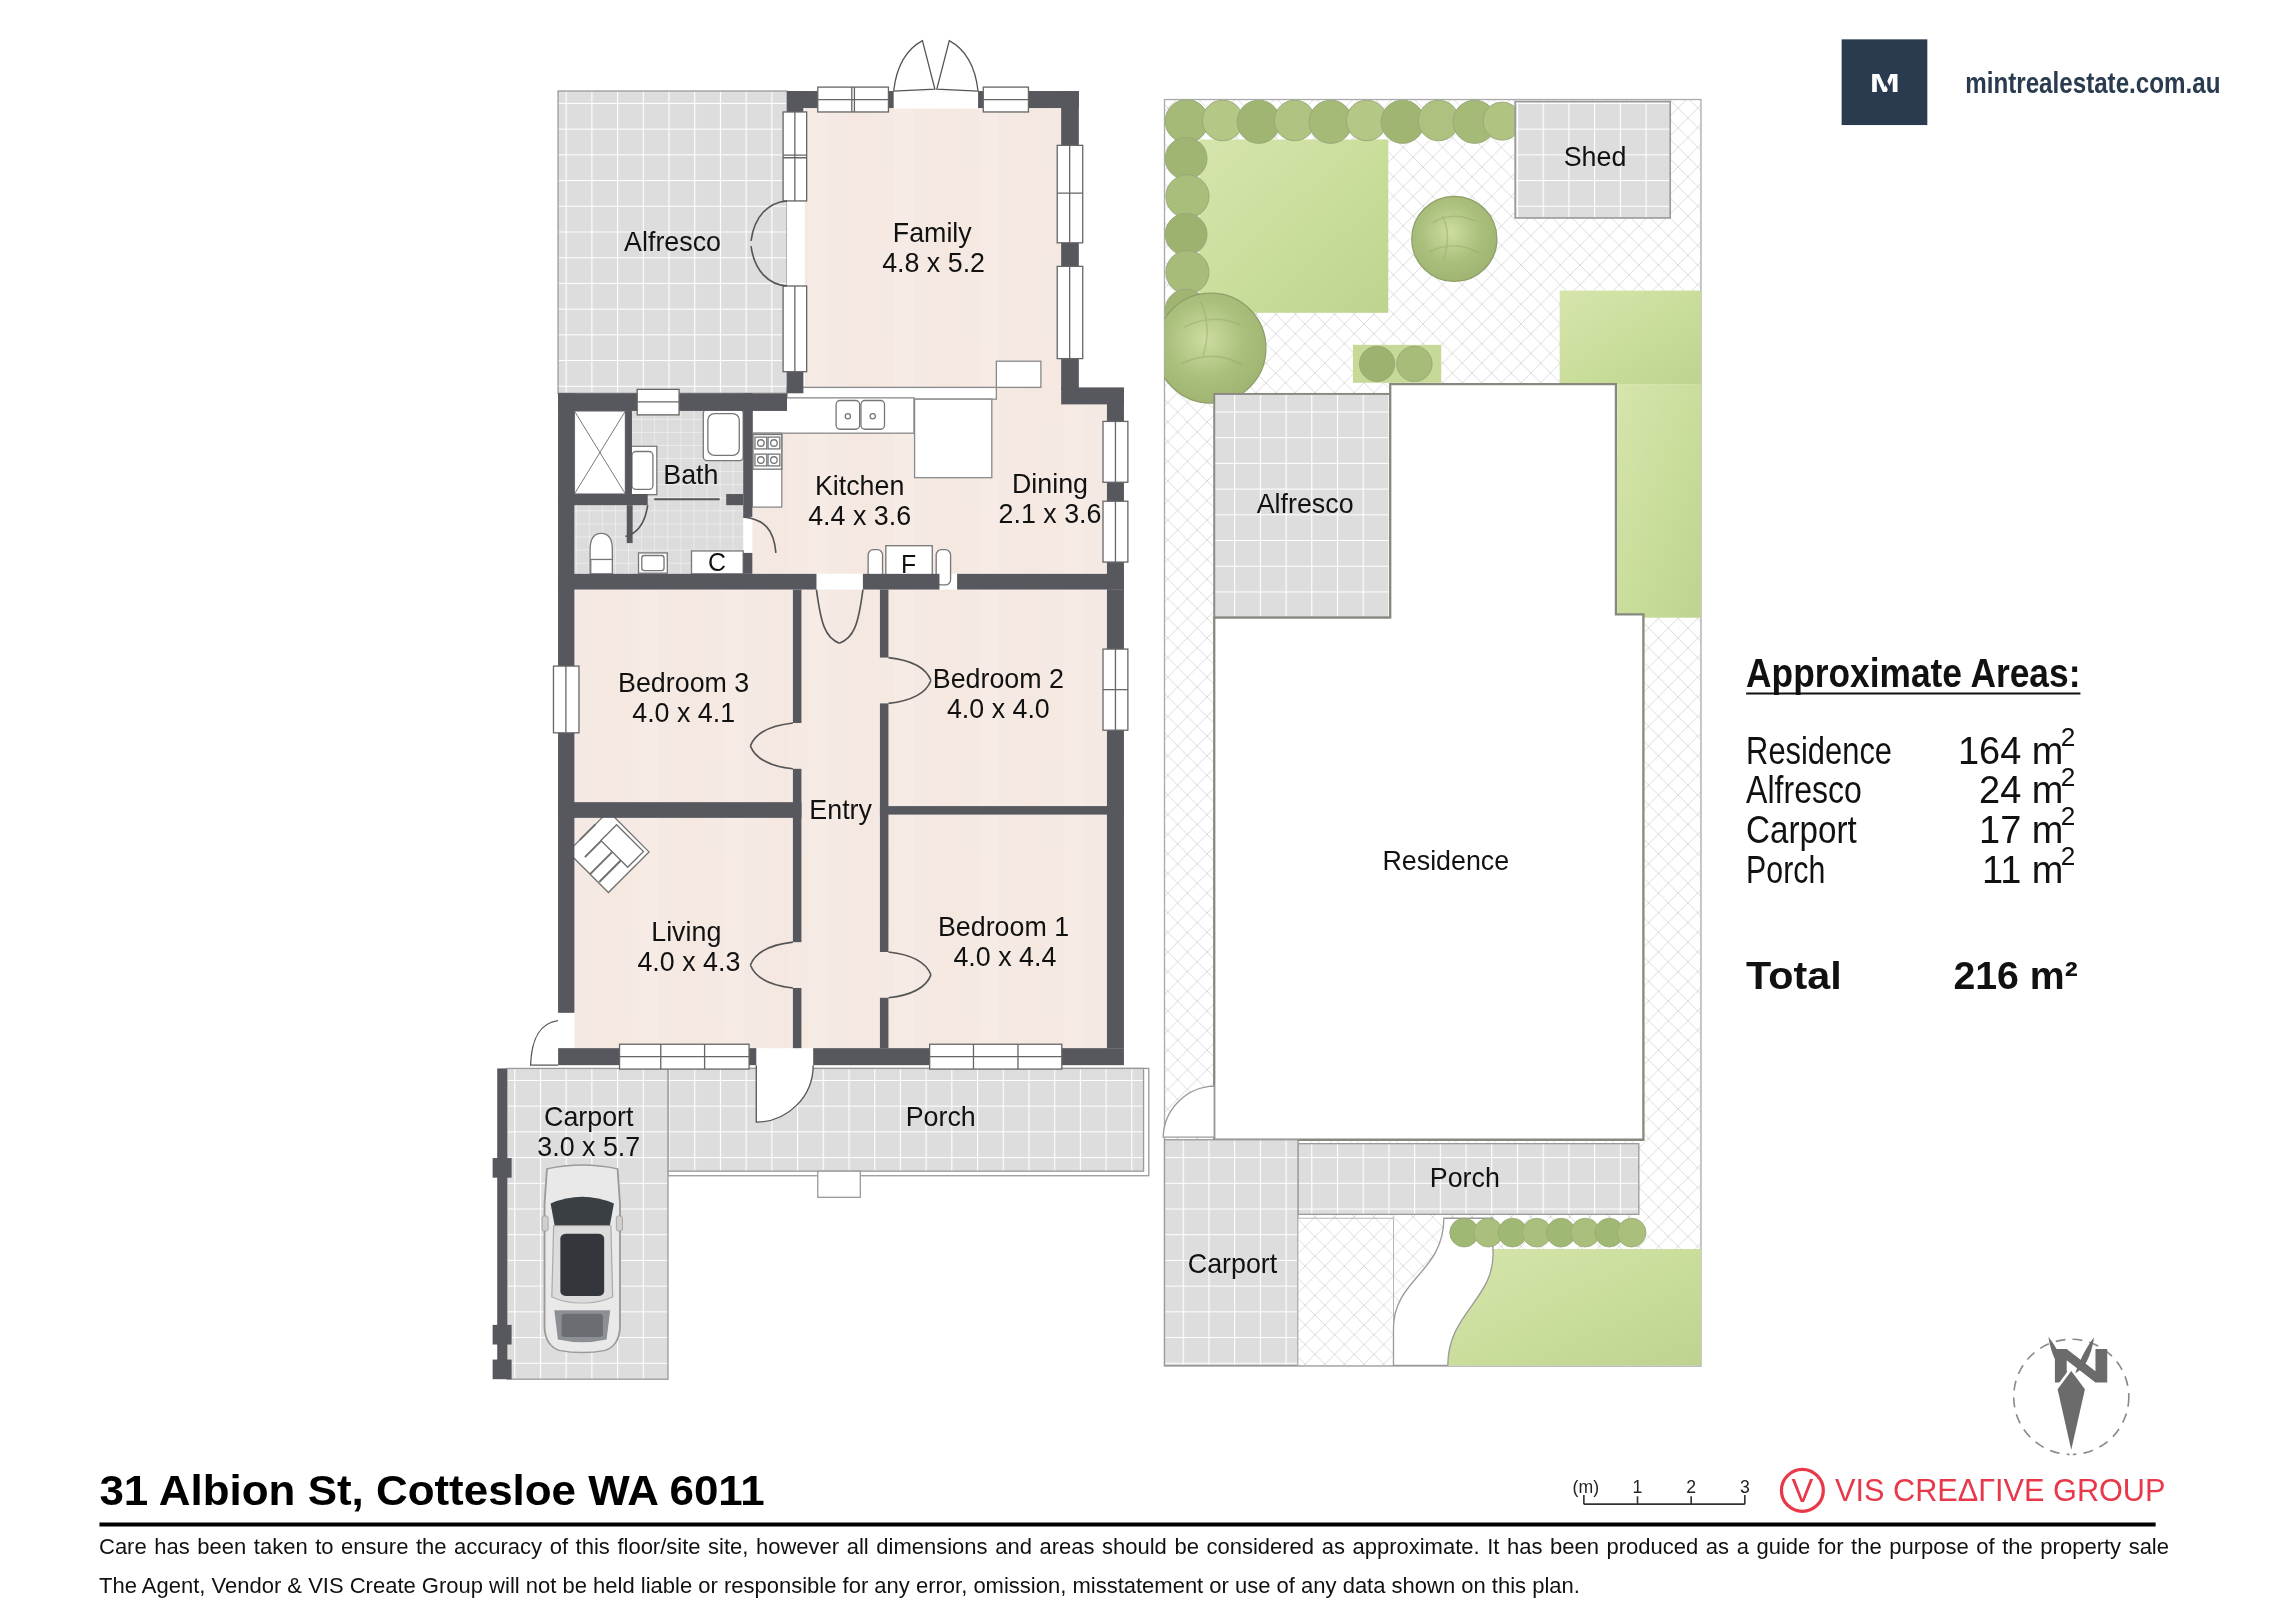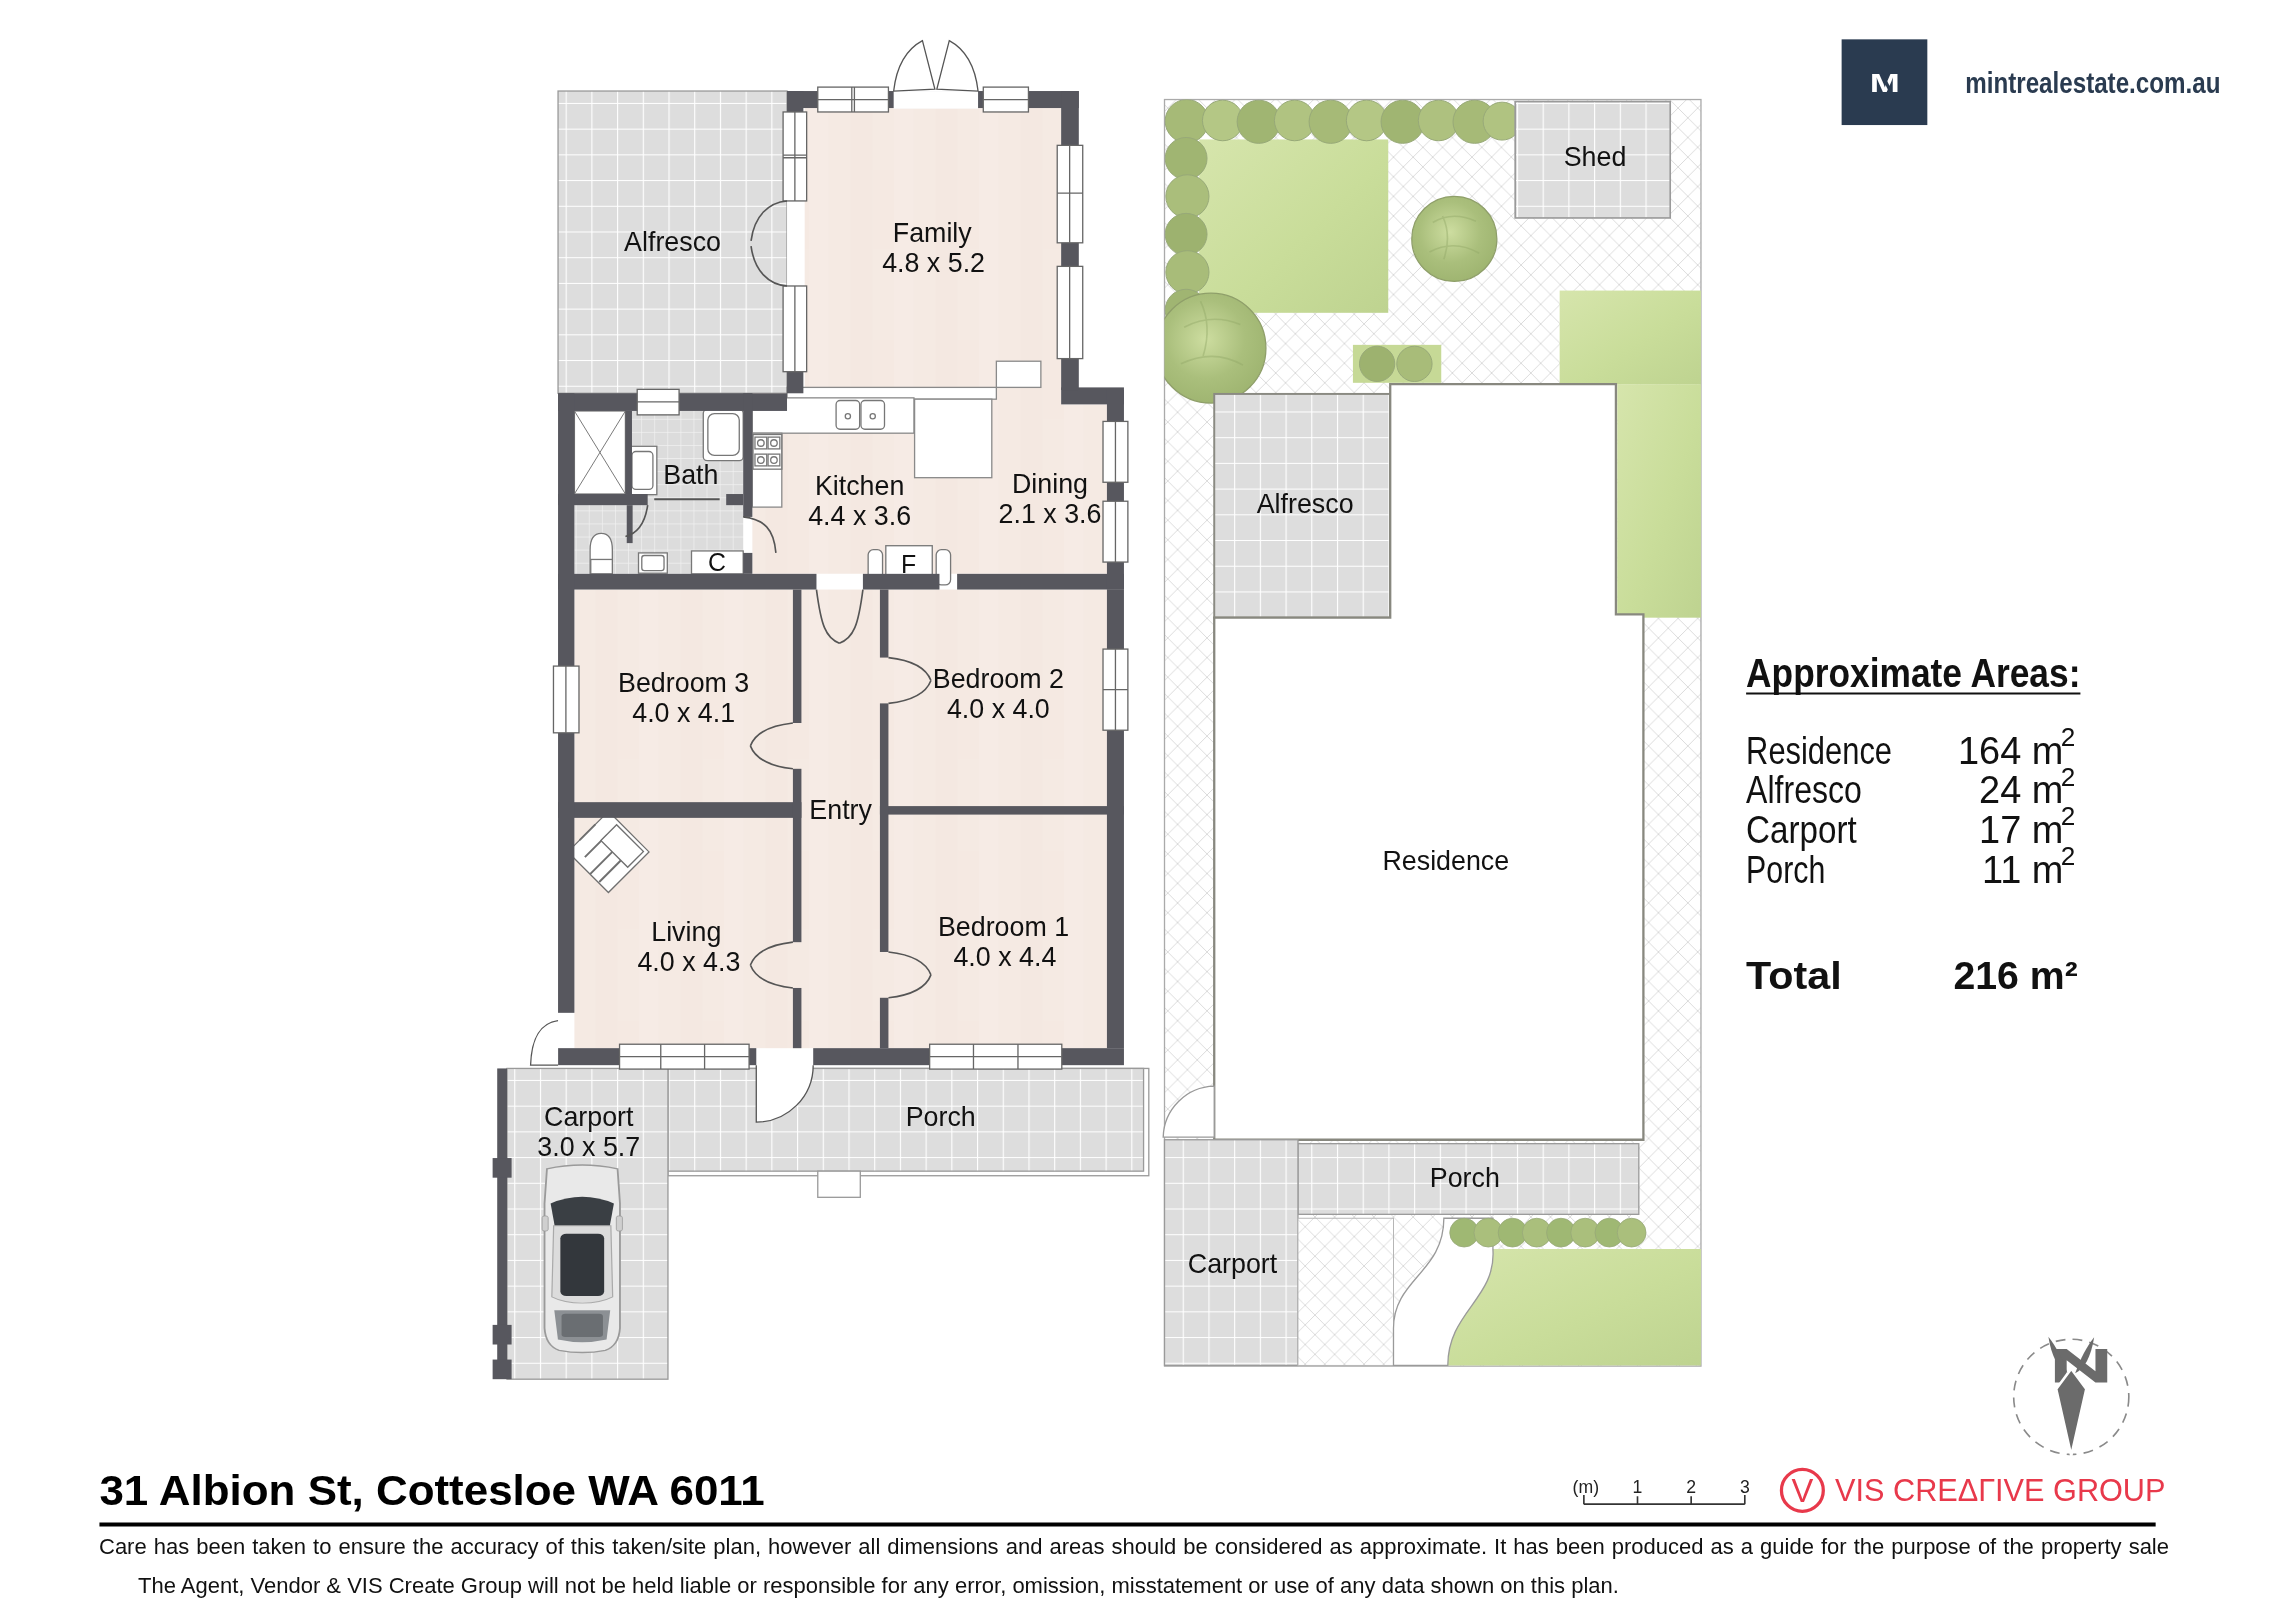--- a/index.html
+++ b/index.html
@@ -1,19 +1,19 @@
 <!DOCTYPE html>
 <html style="font-size:10.5px"><head><meta charset="utf-8">
 <style>
 html,body{margin:0;padding:0;background:#fff;}
 #page{position:relative;width:2295px;height:1622px;background:#fff;overflow:hidden;
 font-family:"Liberation Sans",sans-serif;}
 .disc{position:absolute;left:99px;width:2070px;font-size:22px;line-height:22px;color:#111;
 font-family:"Liberation Sans",sans-serif;text-align:justify;text-align-last:justify;white-space:nowrap;}
-.disc3{text-align:left;text-align-last:left;margin-left:39px;}
+.disc3{text-align:left;text-align-last:left;}
 </style></head><body>
 <div id="page">
 <svg width="2295" height="1622" viewBox="0 0 3508 2479" xmlns="http://www.w3.org/2000/svg" style="position:absolute;left:0;top:0">
 <defs>
 <pattern id="t40" width="39.3" height="39.3" patternUnits="userSpaceOnUse">
   <rect width="39.3" height="39.3" fill="#dddddd"></rect>
   <path d="M0 0H39.3M0 0V39.3" stroke="#ffffff" stroke-width="3.4" fill="none"></path>
 </pattern>
 <pattern id="t20" width="20" height="20" patternUnits="userSpaceOnUse">
   <rect width="20" height="20" fill="#dcdcdc"></rect>
@@ -349,16 +349,16 @@
 
 <g>
 <circle cx="2755" cy="2278" r="32" fill="none" stroke="#e8394b" stroke-width="5"></circle>
 <text x="2755" y="2296" font-size="50" fill="#e8394b" text-anchor="middle">V</text>
 <text x="2805" y="2294" font-size="49" fill="#e8394b" textLength="505" lengthAdjust="spacingAndGlyphs">VIS CREΔΓIVE GROUP</text>
 </g>
 
 <text x="152" y="2301" font-size="65" font-weight="bold" fill="#000000" textLength="1017" lengthAdjust="spacingAndGlyphs">31 Albion St, Cottesloe WA 6011</text>
 <path d="M152 2330 H3295" stroke="#000000" stroke-width="6"></path>
 </svg>
-<div class="disc" style="top:1536px;">Care has been taken to ensure the accuracy of this taken/site plan, however all dimensions and areas should be considered as approximate. It has been produced as a guide for the purpose of the property sale</div>
+<div class="disc" style="top:1536px;">Care has been taken to ensure the accuracy of this floor/site site, however all dimensions and areas should be considered as approximate. It has been produced as a guide for the purpose of the property sale</div>
 <div class="disc disc3" style="top:1575px;">The Agent, Vendor &amp; VIS Create Group will not be held liable or responsible for any error, omission, misstatement or use of any data shown on this plan.</div>
 </div>
 
 
 </body></html>

